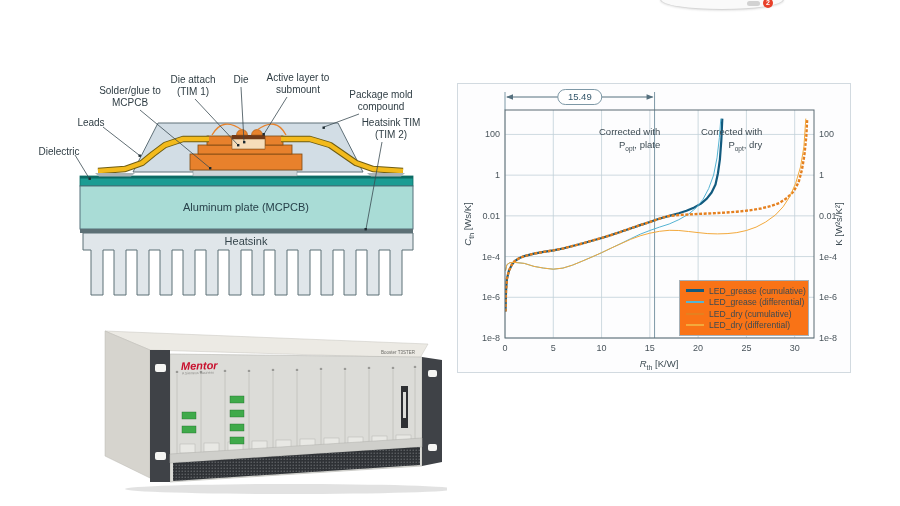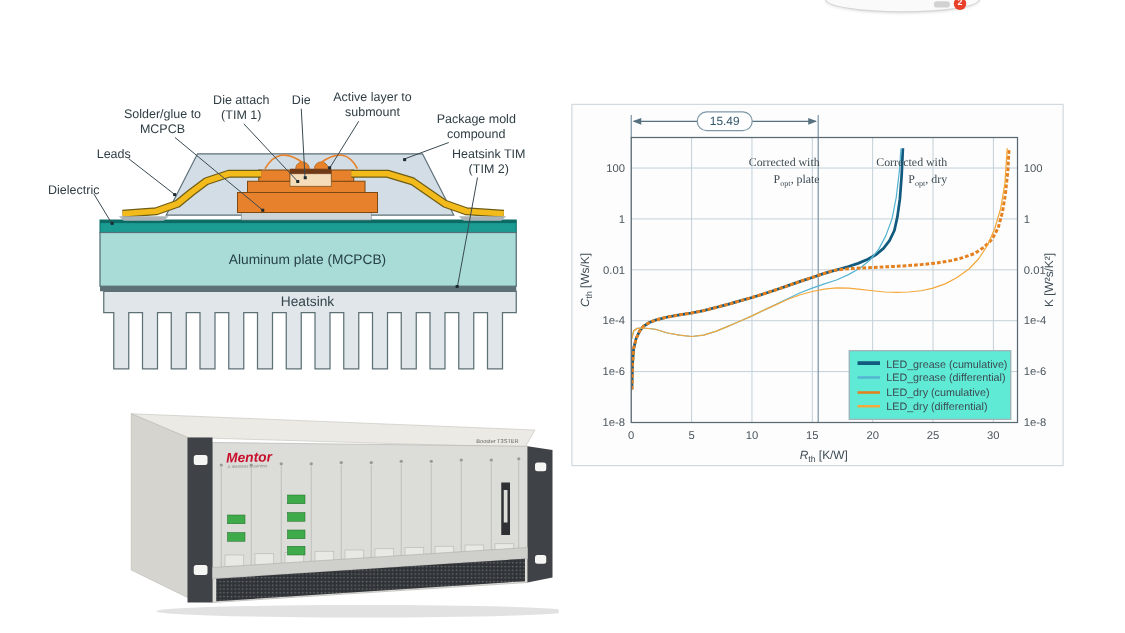--- a/index.html
+++ b/index.html
@@ -25,26 +25,26 @@
     font-weight:bold;
   }
   .figure{position:absolute;}
   
   .chart-panel{
     position:absolute;left:457px;top:83px;width:394px;height:290px;
     background:#fdfdfe;border:1px solid #d2dae0;box-sizing:border-box;text-align:right;
   }
   .chart-panel svg{position:absolute;left:0;top:0;}
   .ann{
-    position:absolute;font-size:9.5px;line-height:1.4;color:#3c4a52;font-family:Liberation Serif, serif;
+    position:absolute;font-size:9.5px;line-height:1.4;color:#3c4a52;
   }
   .ann sub{font-size:6.5px;}
   .legend{
     position:absolute;left:221px;top:196px;width:130px;height:56px;
-    background:#5eead4;border:1px solid #a6b1b8;box-sizing:border-box;
+    background:#f97316;border:1px solid #a6b1b8;box-sizing:border-box;
     padding:4px 6px;display:flex;flex-direction:column;justify-content:space-between;
   }
   .legend-row{display:flex;align-items:center;height:11px;}
   .legend-swatch{width:18px;margin-right:5px;flex:0 0 18px;}
   .legend-label{font-size:8.6px;color:#3c4a52;white-space:nowrap;}
   text{font-family:"Liberation Sans",sans-serif;}
 </style>
 </head>
 <body>
 

